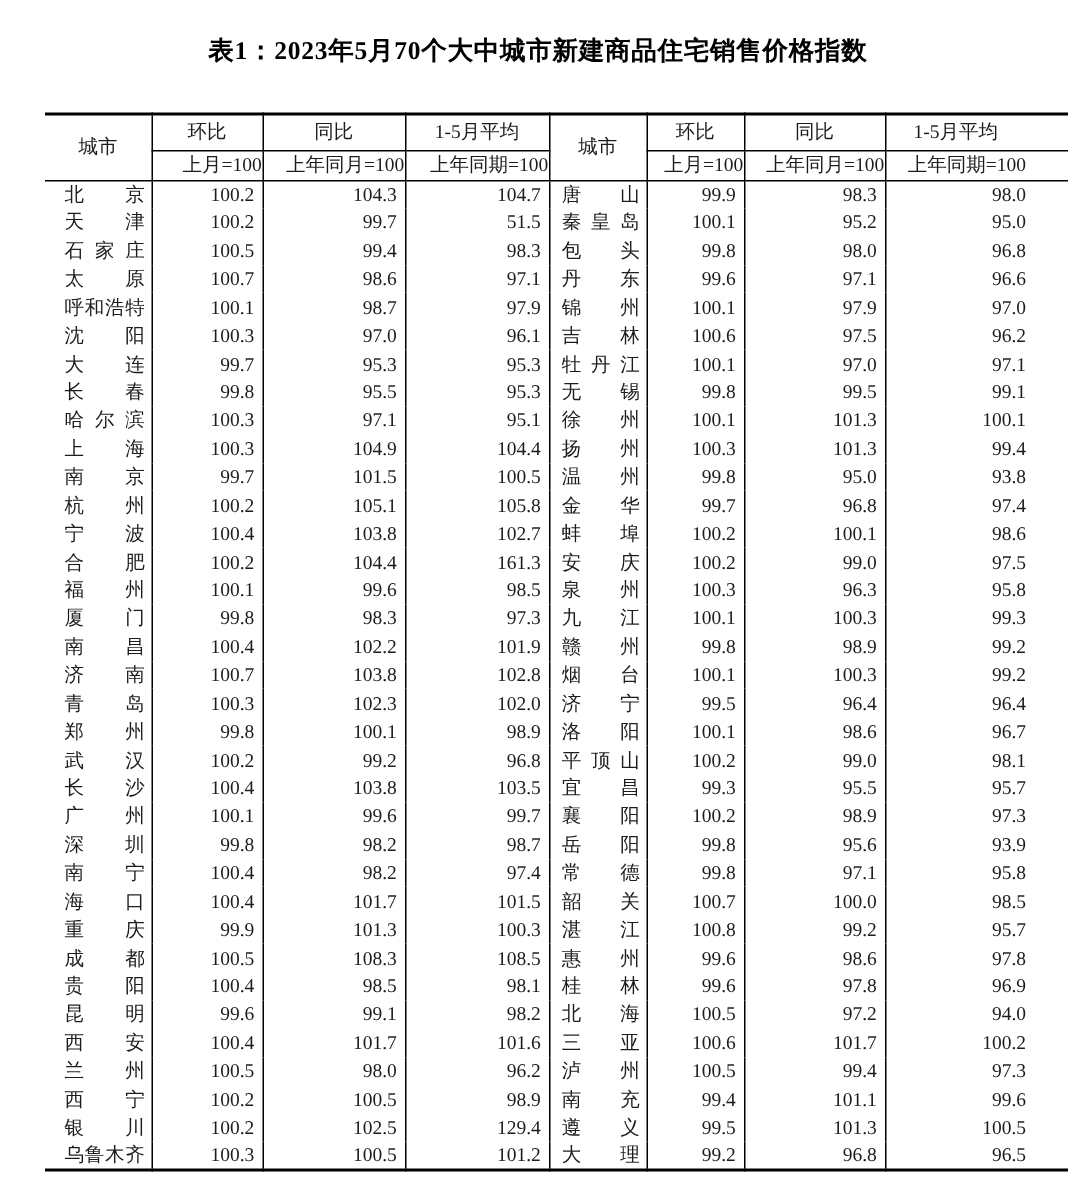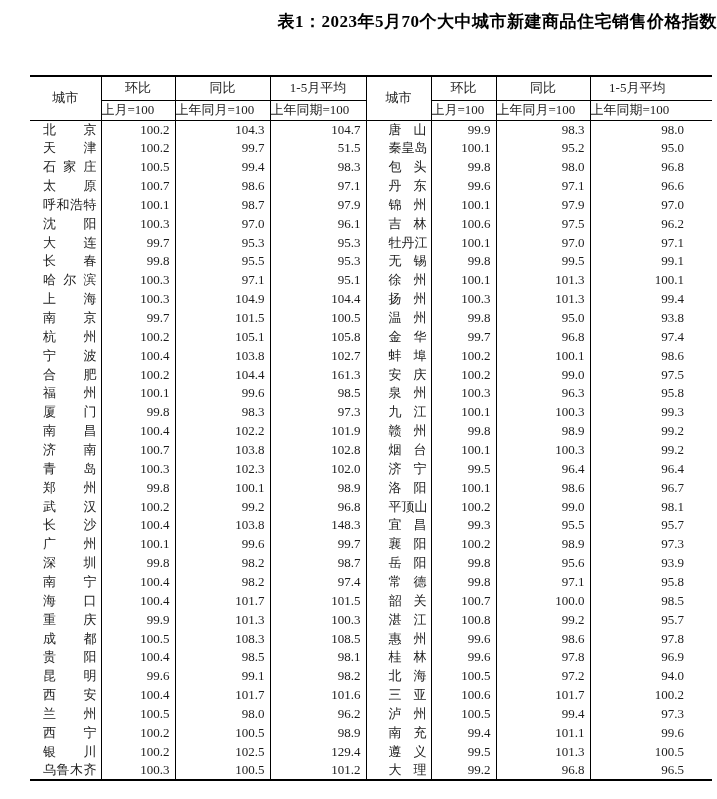--- a/index.html
+++ b/index.html
@@ -5,22 +5,22 @@
   * { box-sizing: border-box; }
   html, body {
     margin: 0; padding: 0;
     width: 717px; height: 799px;
     background: #ffffff;
     font-family: "Liberation Serif", "DejaVu Serif", serif;
     color: #1c1c1c;
   }
   .page { position: relative; width: 717px; height: 799px; overflow: hidden; background: #fff; }
   .title {
-    margin: 0; padding-top: 10px;
-    text-align: right;
+    margin: 0; padding-top: 22px;
+    text-align: center;
     font-size: 17px; font-weight: bold; color: #000;
     letter-spacing: 0.5px;
   }
   table.tbl {
     position: absolute; left: 30px; top: 75px;
     width: 682px;
     border-collapse: collapse; table-layout: fixed;
     border-top: 2.5px solid #000;
     border-bottom: 2.5px solid #000;
   }
@@ -29,28 +29,28 @@
     font-weight: normal;
     font-size: 13px;
     color: #1c1c1c;
     overflow: hidden;
     white-space: nowrap;
   }
   
   .tbl .vr { border-right: 1px solid #000; }
   
   .tbl tr.h1 th { height: 24px; border-bottom: 1px solid #000; text-align: center; }
-  .tbl tr.h2 th { height: 20px; border-bottom: 1.5px solid #000; text-align: left; }
+  .tbl tr.h2 th { height: 20px; border-bottom: 1.5px solid #000; text-align: right; }
   .tbl th.cityhead { border-bottom: 1.5px solid #000; font-family: Liberation Serif, serif; } 
   
   .tbl tbody td { height: 18.86px; }
   .tbl td.num { text-align: right; padding-right: 5px; }
   .tbl td.num-last, .tbl th.hd-last { padding-right: 28px; }
   .tbl td.cityL { padding: 0 4px 0 13px; }
-  .tbl td.cityR { padding: 0 4px 0 22px; }
+  .tbl td.cityR { padding: 0 4px 0 8px; }
   .cn {
     display: block; width: 100%;
     text-align: justify; text-align-last: justify;
   }
 </style>
 </head>
 <body>
 
 <div class="page">
   <h1 class="title">表1：2023年5月70个大中城市新建商品住宅销售价格指数</h1>
@@ -380,21 +380,21 @@
           <td class="num vr">100.2</td>
           <td class="num vr">99.0</td>
           <td class="num num-last">98.1</td>
         </tr>
         <tr>
           <td class="cityL vr">
             <span class="cn">长沙</span>
           </td>
           <td class="num vr">100.4</td>
           <td class="num vr">103.8</td>
-          <td class="num vr">148.3</td>
+          <td class="num vr">103.5</td>
           <td class="cityR vr">
             <span class="cn">宜昌</span>
           </td>
           <td class="num vr">99.3</td>
           <td class="num vr">95.5</td>
           <td class="num num-last">95.7</td>
         </tr>
         <tr>
           <td class="cityL vr">
             <span class="cn">广州</span>

